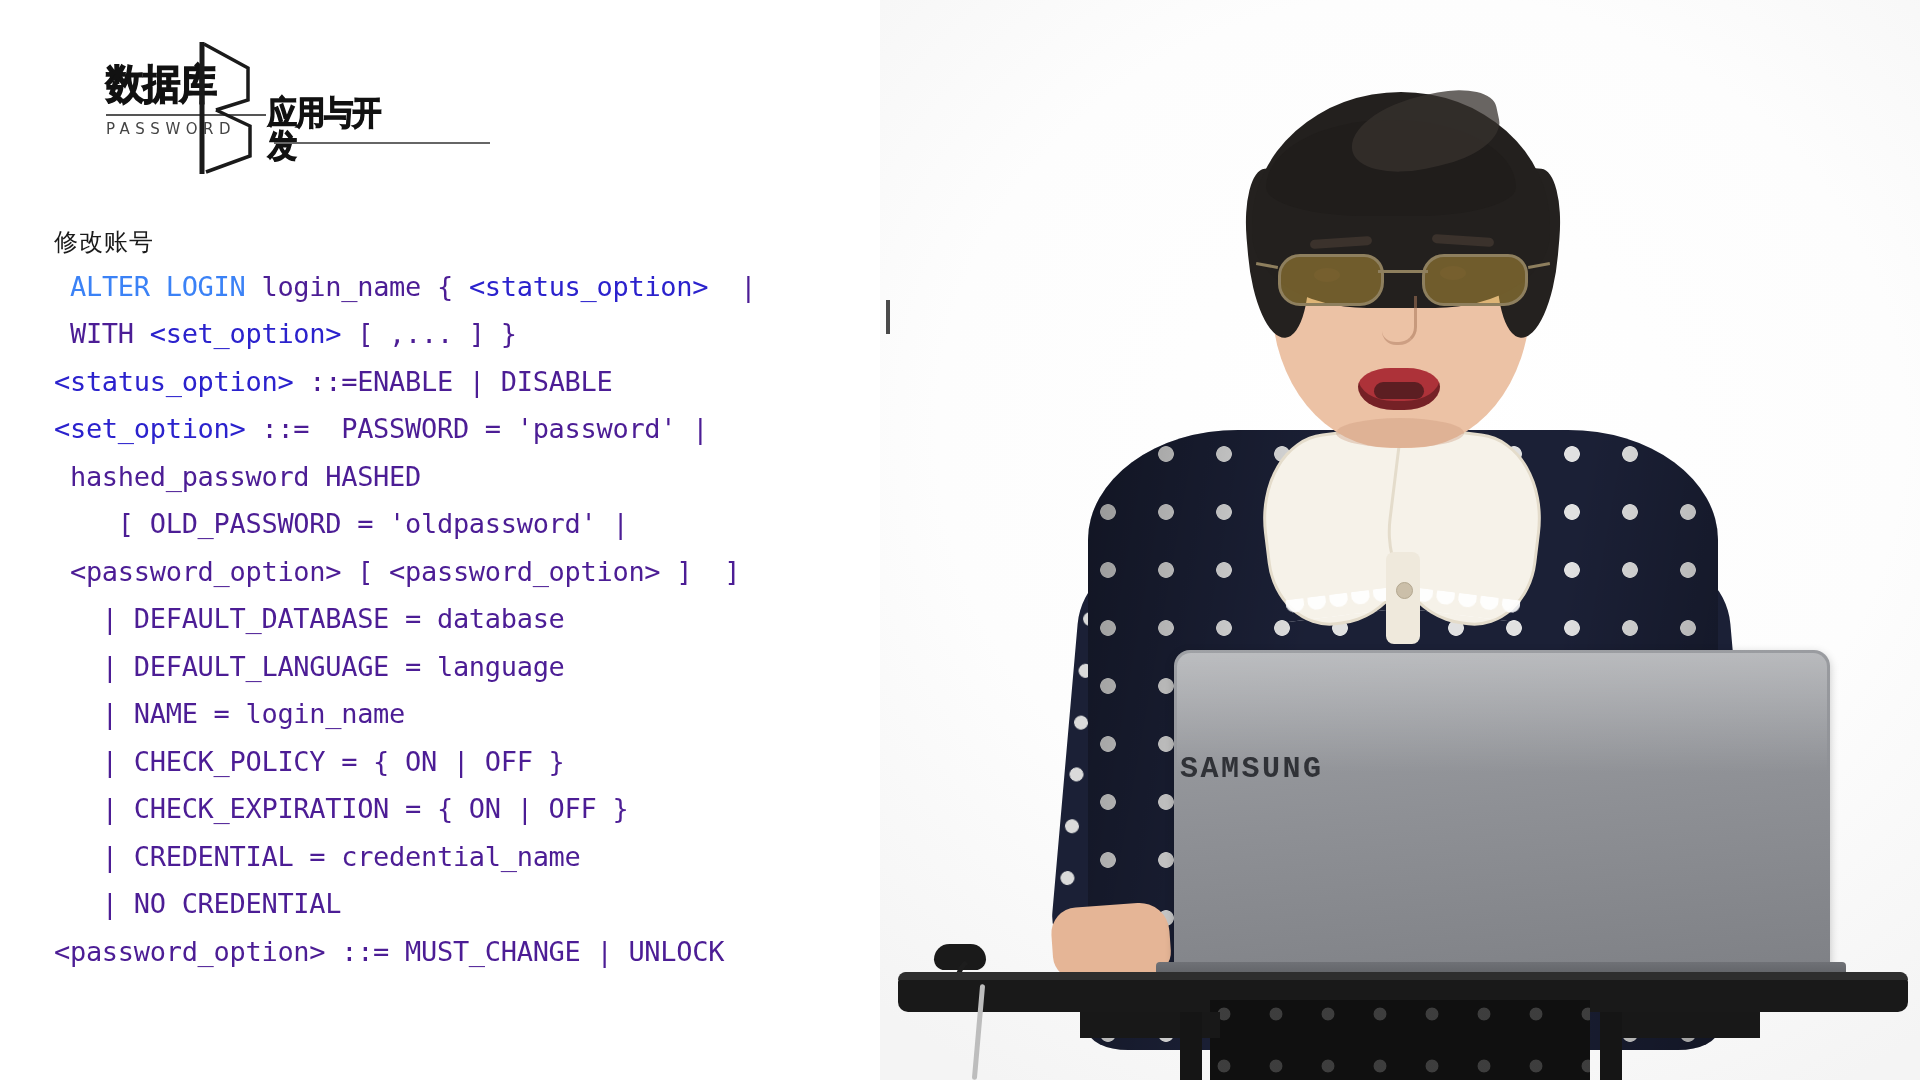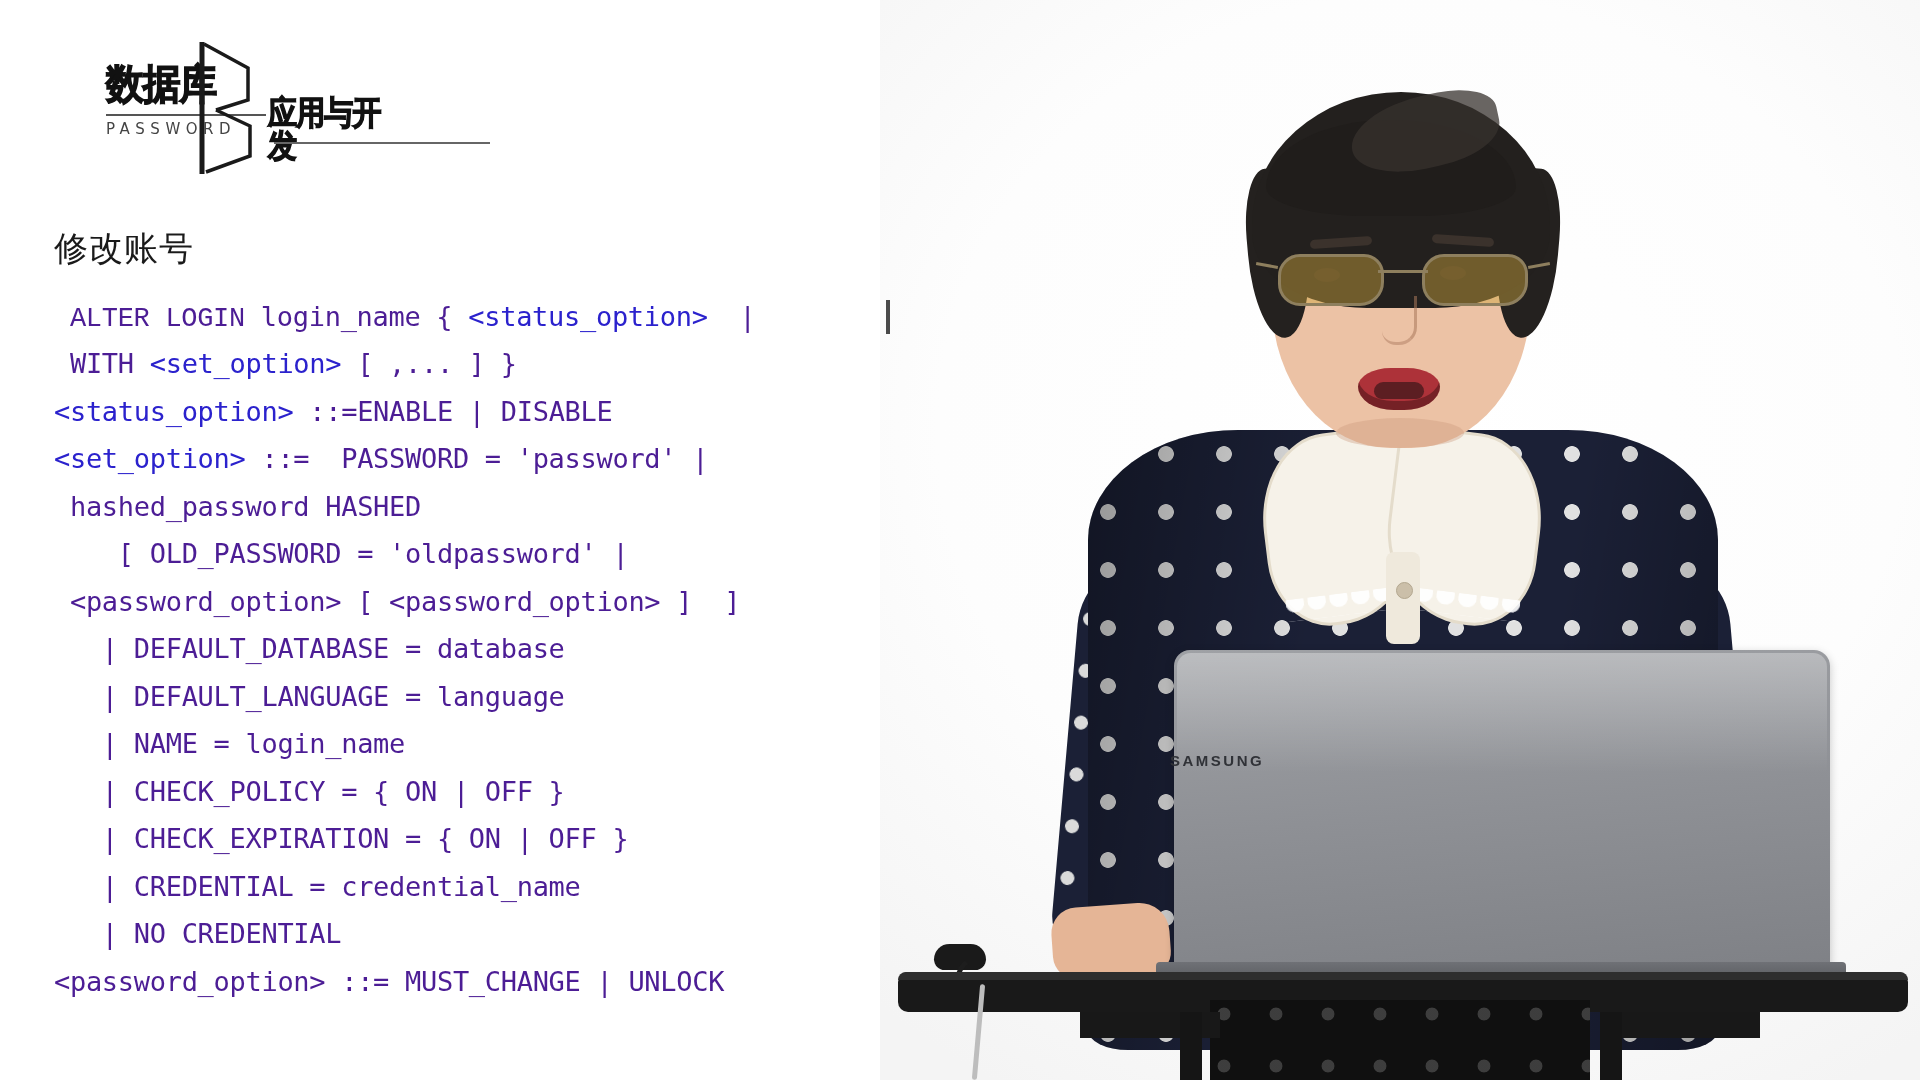--- a/index.html
+++ b/index.html
@@ -121,40 +121,40 @@
 
   
   #slide-body {
     position: absolute;
     left: 54px;
     top: 228px;
     width: 900px;
   }
   #slide-heading {
     font-family: "DejaVu Sans", sans-serif;
-    font-size: 34px;
+    font-size: 24px;
     font-weight: 400;
     color: #1a1a1a;
     line-height: 1.2;
-    margin-bottom: 24px;
+    margin-bottom: 6px;
     letter-spacing: 1px;
   }
   #code-block {
     font-family: "DejaVu Sans Mono", monospace;
     font-size: 27px;
     line-height: 47.5px;
     color: #141414;
     white-space: pre;
     letter-spacing: -0.3px;
   }
   #code-block .code-line {
     white-space: pre;
     height: 47.5px;
   }
-  .tok-kw   { color: #4c1d95; font-family: Liberation Mono, monospace; }
+  .tok-kw   { color: #3b82f6; }
   .tok-var  { color: #2b22cd; }
   .tok-def  { color: #4c1d95; }
 
   
   #presenter-region {
     position: absolute;
     left: 880px;
     top: 0;
     width: 1040px;
     height: 1080px;
@@ -362,23 +362,23 @@
     border-radius: 16px 16px 6px 6px;
     box-shadow: 0 3px 10px rgba(0,0,0,.22);
   }
   .laptop-lid::after {
     content: "";
     position: absolute; inset: 3px 3px auto 3px; height: 120px;
     background: linear-gradient(180deg, rgba(255,255,255,.30), rgba(255,255,255,0));
     border-radius: 14px 14px 0 0;
   }
   .laptop-brand {
-    position: absolute; left: 290px; top: 752px;
-    font-family: Liberation Sans, sans-serif;
-    font-size: 15px;
+    position: absolute; left: 300px; top: 752px;
+    font-family: Liberation Mono, monospace;
+    font-size: 30px;
     font-weight: 700;
     letter-spacing: 2.5px;
     color: #303237;
     z-index: 3;
   }
   .laptop-base {
     position: absolute; left: 276px; top: 962px;
     width: 690px; height: 32px;
     background: linear-gradient(180deg, #6f7176 0%, #4c4e52 100%);
     border-radius: 4px 4px 8px 8px;

